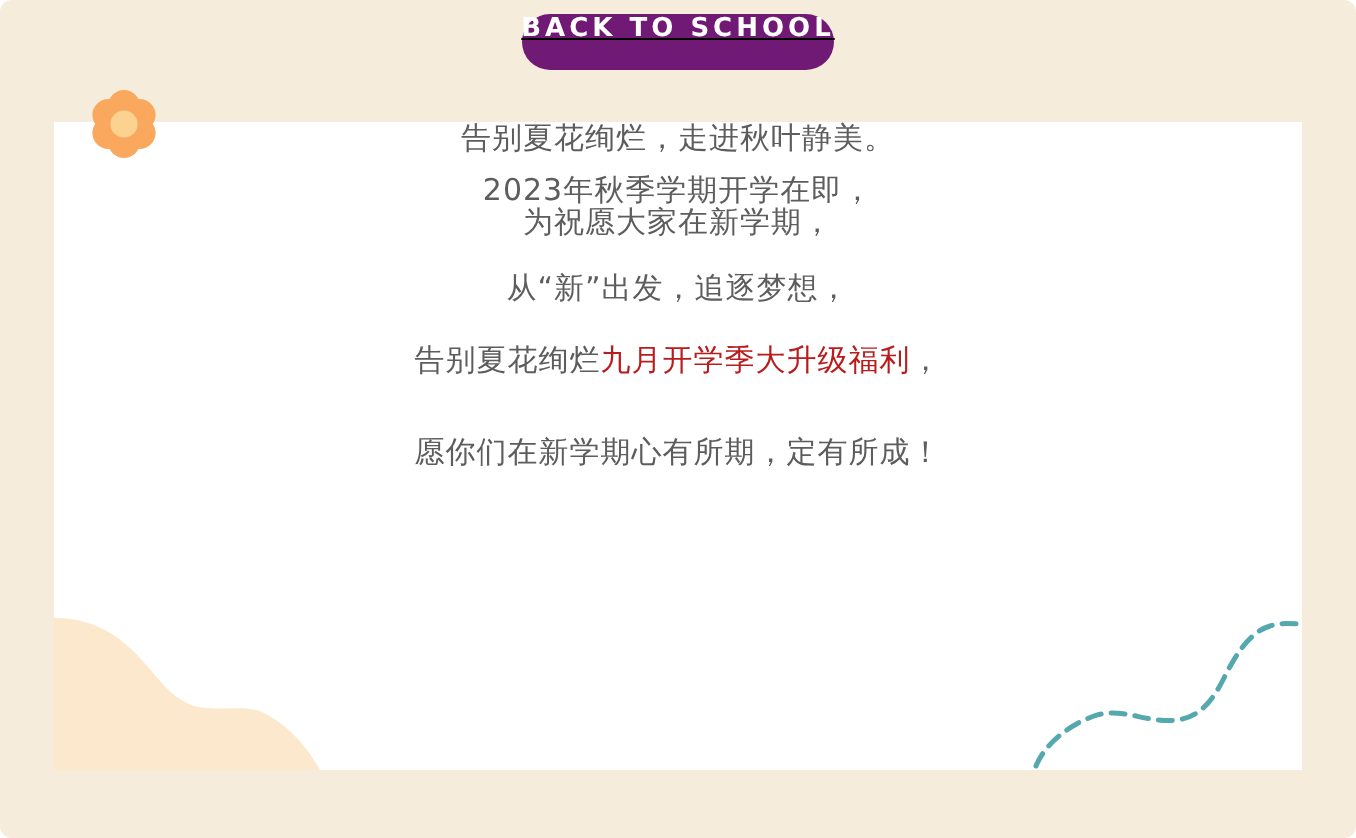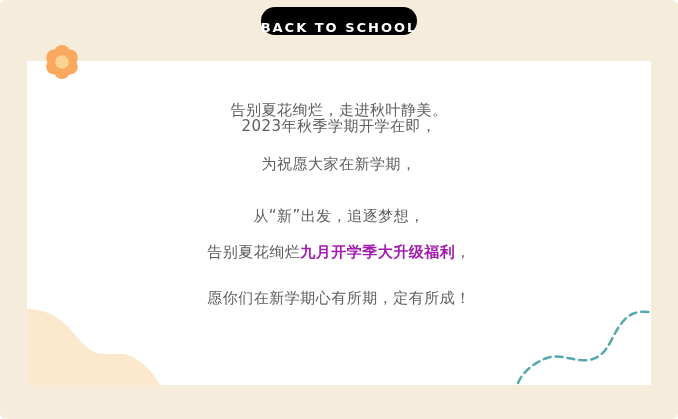--- a/index.html
+++ b/index.html
@@ -13,23 +13,23 @@
     width:678px;height:419px;
     background:#F6ECDB;
     border-radius:6px;
     overflow:hidden;
   }
   .banner-pill{
     position:absolute;
     top:7px;left:50%;
     transform:translateX(-50%);
     width:156px;height:28px;
-    background:#000000;
+    background:#701a75;
     border-radius:14px;
-    display:flex;align-items:flex-end;justify-content:center;
+    display:flex;align-items:flex-start;justify-content:center;text-decoration:underline;
   }
   .banner-pill span{
     color:#FFFFFF;
     font-size:13px;
     font-weight:600;
     letter-spacing:2px;
     white-space:nowrap;
   }
   .card{
     position:absolute;
@@ -39,39 +39,38 @@
   }
   .flower{
     position:absolute;
     left:45px;top:45px;
     width:34px;height:34px;
     z-index:3;
   }
   .greeting{
     position:absolute;
     left:0;top:0;width:100%;
-    padding-top:41px;
     text-align:center;
     z-index:2;
   }
   .greeting p{
     margin:0;
     font-size:15px;
     line-height:16px;
     color:#5D5D5D;
     letter-spacing:0.5px;
   }
-  .greeting p.l2{}
-  .greeting p.l3{margin-top:22px;}
-  .greeting p.l4{margin-top:36px;text-align:center;}
+  .greeting p.l2{margin-top:10px;}
+  .greeting p.l3{}
+  .greeting p.l4{margin-top:17px;text-align:center;}
   .greeting p.l5{margin-top:20px;}
   .greeting p.l6{margin-top:30px;}
   .greeting strong{
-    font-weight:700;
-    color:#a21caf;
+    font-weight:400;
+    color:#b91c1c;
   }
   .wave{
     position:absolute;
     left:0;bottom:0;
     width:135px;height:78px;
     z-index:1;
   }
   .squiggle{
     position:absolute;
     left:484px;top:245px;

